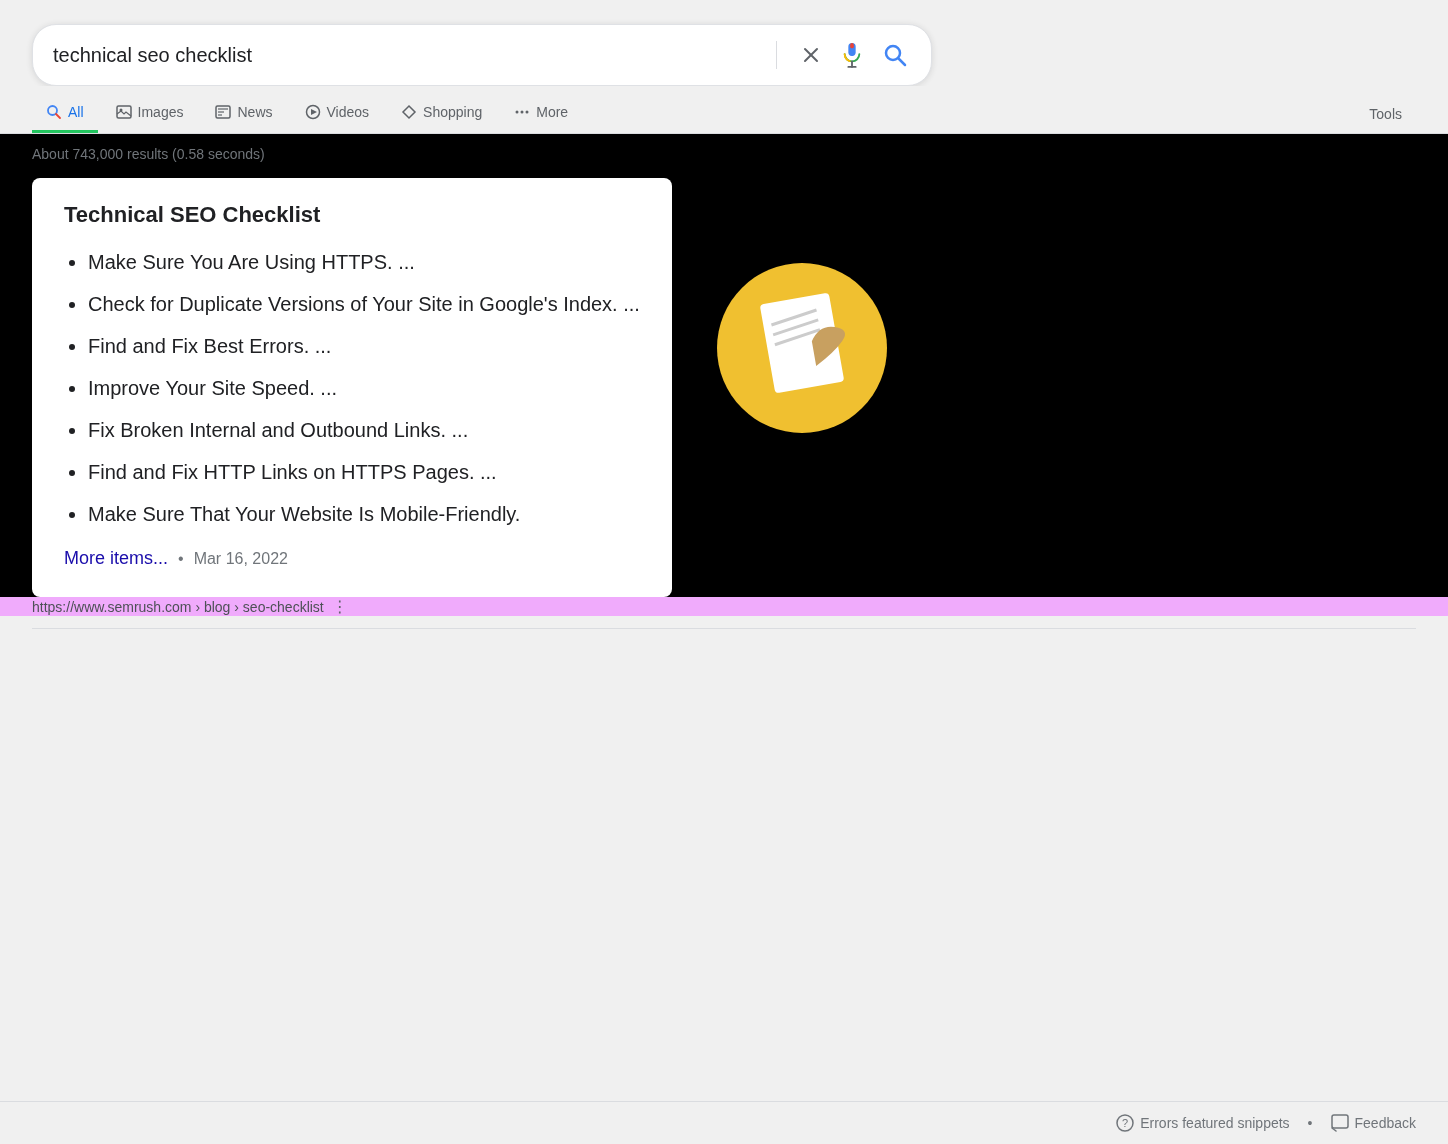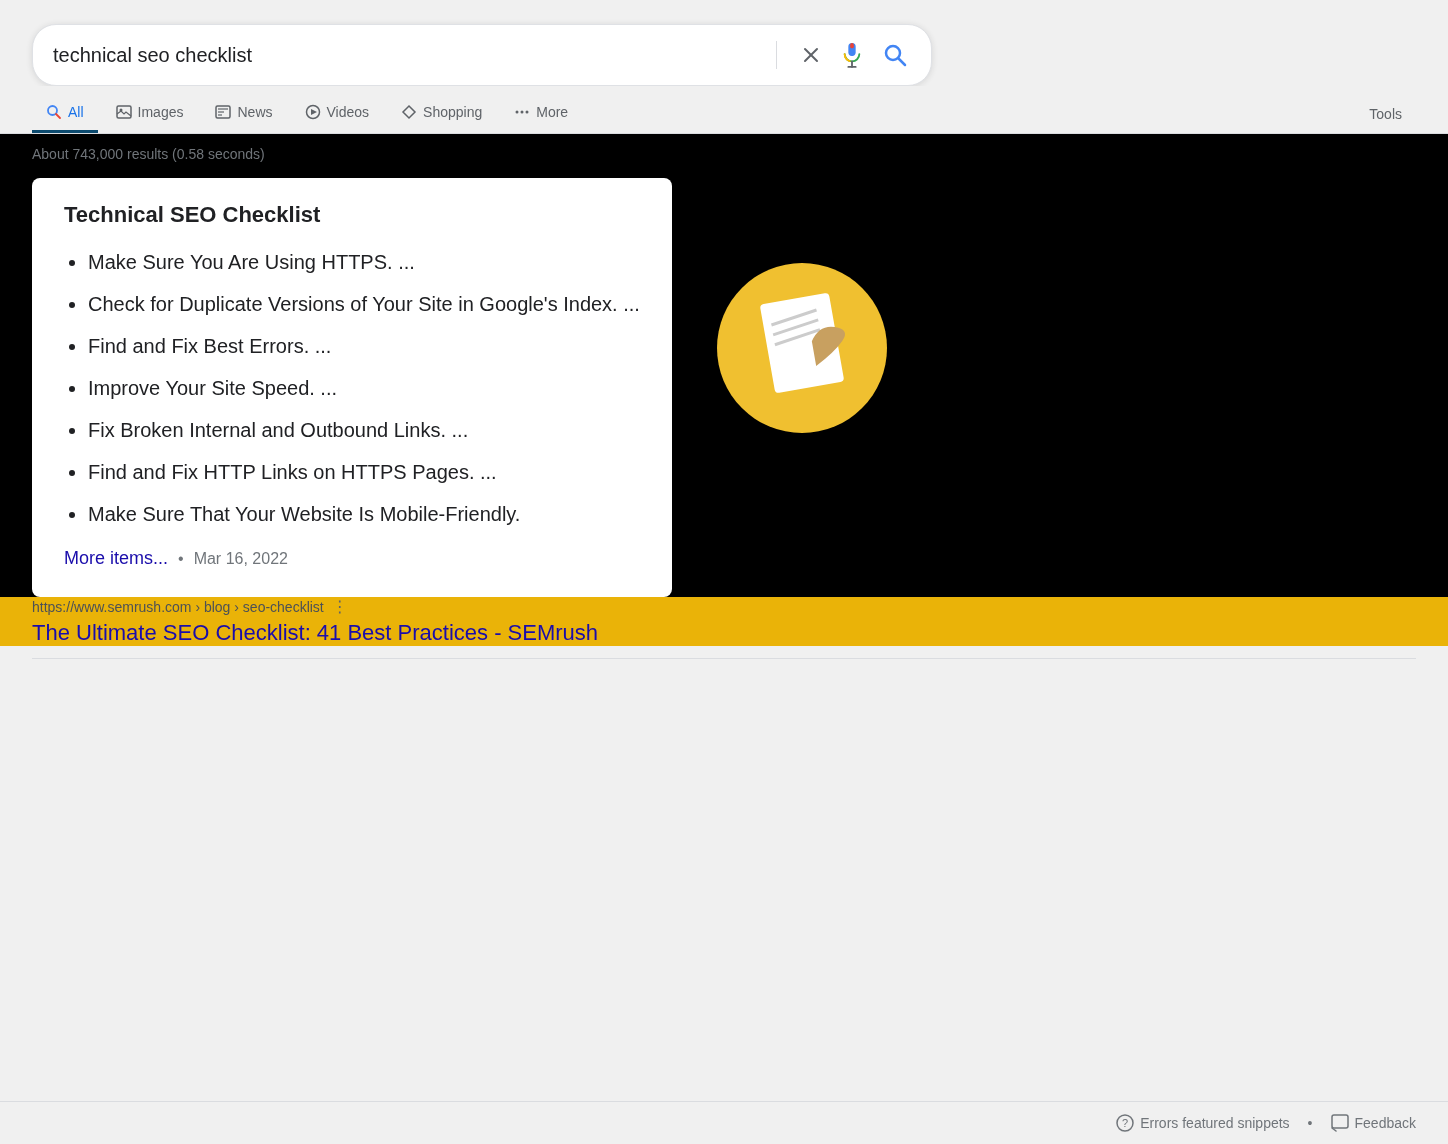--- a/index.html
+++ b/index.html
@@ -77,21 +77,21 @@
       font-size: 14px;
       color: #5f6368;
       cursor: pointer;
       border-bottom: 3px solid transparent;
       text-decoration: none;
       white-space: nowrap;
     }
 
     .nav-tab.active {
       color: #1a73e8;
-      border-bottom: 3px solid #0c4a6e;
+      border-bottom: 3px solid #22c55e;
     }
 
     .nav-tools {
       font-size: 14px;
       color: #5f6368;
       cursor: pointer;
       padding: 10px 14px;
     }
 
     
@@ -153,21 +153,21 @@
 
     .snippet-date {
       color: #70757a;
       font-size: 16px;
     }
 
     
     .result-below {
       margin-top: 0;
       padding: 0 32px;
-      background: #eab308;
+      background: #f0abfc;
     }
 
     .result-url {
       font-size: 14px;
       color: #202124;
       display: flex;
       align-items: center;
       gap: 8px;
       margin-bottom: 4px;
     }
@@ -354,21 +354,20 @@
       </svg>
     </div>
   </div>
 </div>
 
 <div class="result-below">
   <div class="result-url">
     <span class="result-url-text">https://www.semrush.com › blog › seo-checklist</span>
     <span style="cursor:pointer; color:#5f6368; font-size:16px;">⋮</span>
   </div>
-  <a class="result-title-link">The Ultimate SEO Checklist: 41 Best Practices - SEMrush</a>
 </div>
 
 <div class="separator"></div>
 
 <div class="bottom-bar">
   <div class="bottom-bar-item">
 
     <svg width="18" height="18" viewBox="0 0 18 18">
       <circle cx="9" cy="9" r="8" stroke="#70757a" stroke-width="1.5" fill="none"></circle>
       <text x="9" y="13" text-anchor="middle" font-size="11" fill="#70757a" font-family="Arial">?</text>

